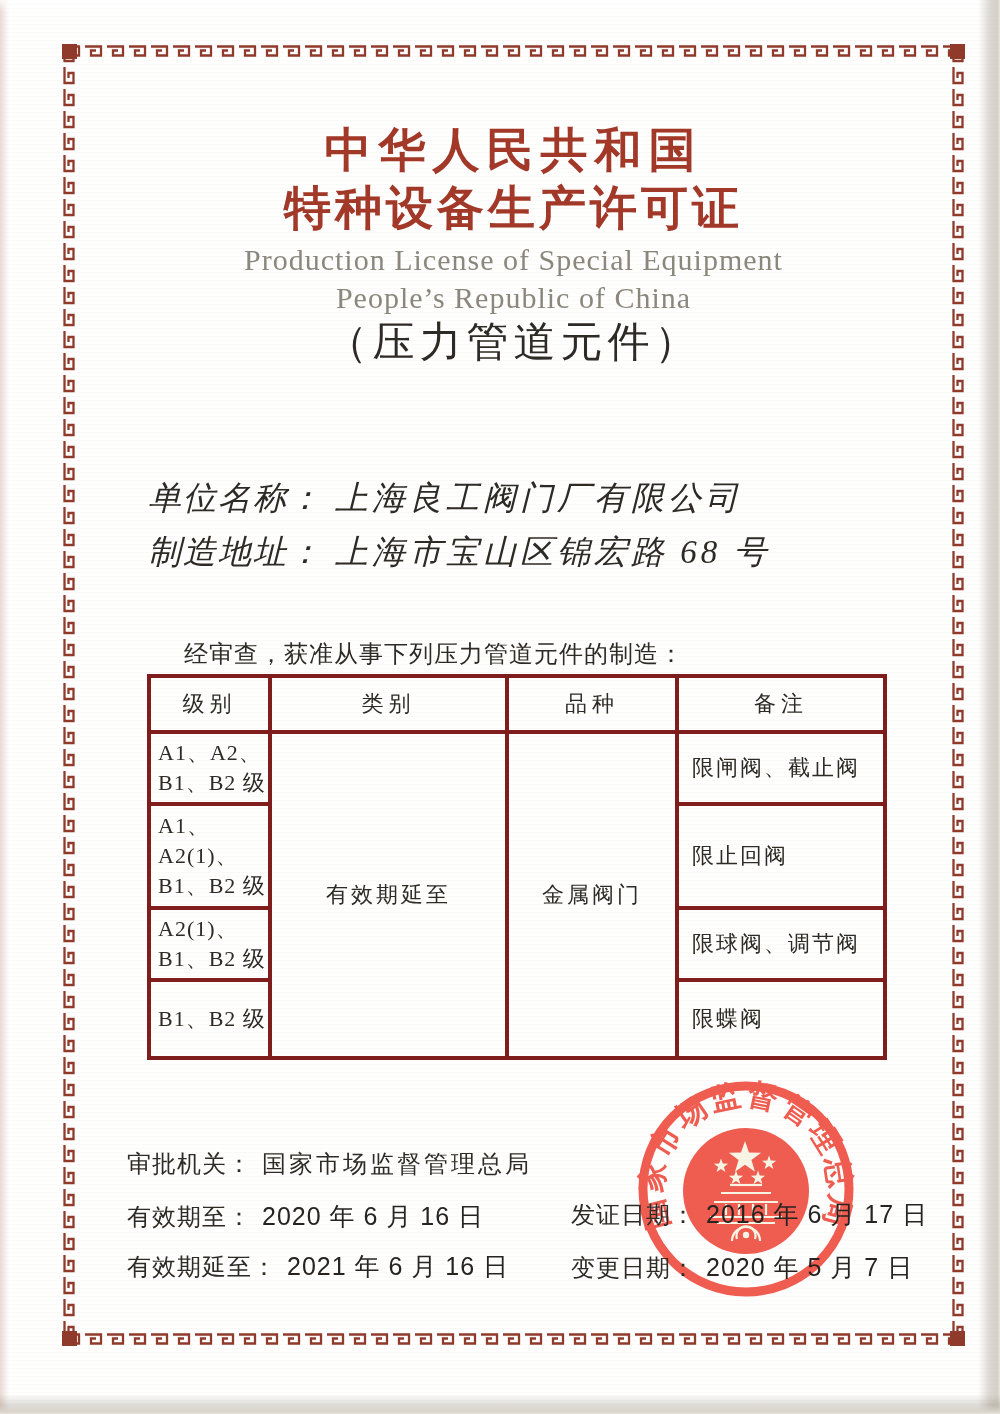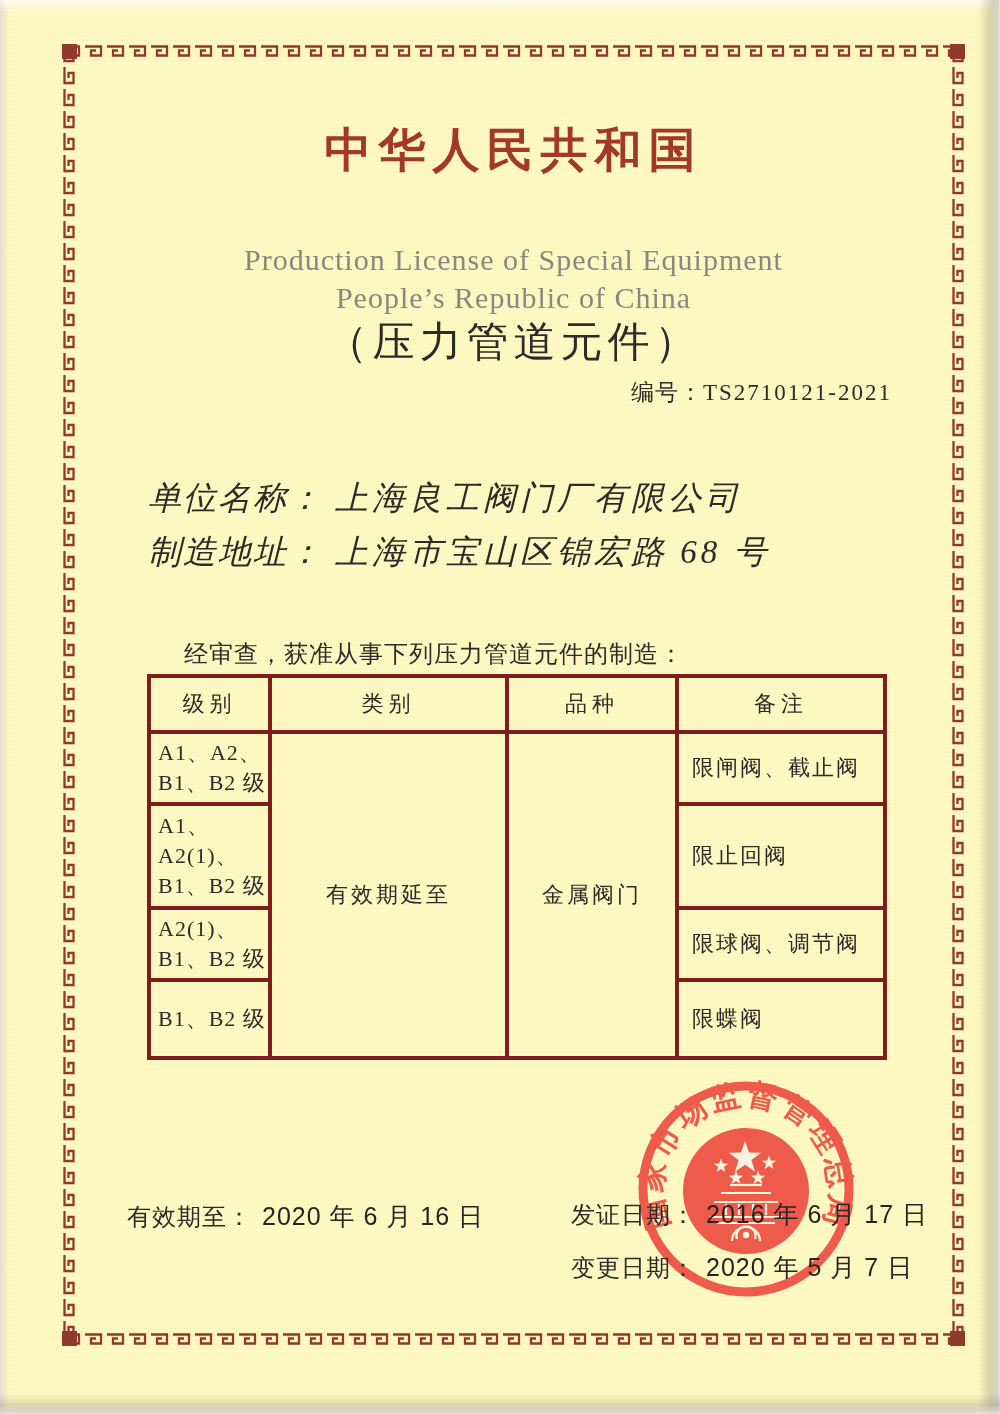--- a/index.html
+++ b/index.html
@@ -1,18 +1,18 @@
 <!DOCTYPE html>
 <html><head>
 <meta charset="utf-8">
 <style>
   html,body{margin:0;padding:0;background:#e9e6df;}
   .page{
     position:relative;width:1000px;height:1414px;overflow:hidden;
-    background:#fef9c3;
+    background:#ffffff;
     font-family:"Liberation Serif","DejaVu Serif",serif;
     color:#2e2a25;
   }
   .page::before{
     content:"";position:absolute;inset:0;z-index:1;pointer-events:none;
     background:repeating-linear-gradient(180deg,rgba(168,148,98,.05) 0 1px,rgba(0,0,0,0) 1px 4px);
   }
   .abs{position:absolute;}
   .frame{left:62px;top:44px;z-index:2;}
   
@@ -97,25 +97,25 @@
     <g transform="translate(889,0)">
         <rect width="14" height="1302" fill="url(#mv)"></rect>
       </g>
     <rect x="0" y="0" width="15" height="15" fill="#8f3a2b"></rect>
     <rect x="888" y="0" width="15" height="15" fill="#8f3a2b"></rect>
     <rect x="0" y="1287" width="15" height="15" fill="#8f3a2b"></rect>
     <rect x="888" y="1287" width="15" height="15" fill="#8f3a2b"></rect>
   </svg>
 
   <div class="abs ctr t-cn t1">中华人民共和国</div>
+  <div class="abs ctr t-cn t2">特种设备生产许可证</div>
   <div class="abs ctr t-en en1">Production License of Special Equipment</div>
   <div class="abs ctr t-en en2">People’s Republic of China</div>
   <div class="abs ctr scopeline">（压力管道元件）</div>
 
-  <div class="abs license"><span>编号：</span><span class="lic-val">TS2710121-2021</span></div>
 
   <div class="abs field company"><span class="lbl">单位名称：</span><span class="val">上海良工阀门厂有限公司</span></div>
   <div class="abs field address"><span class="lbl">制造地址：</span><span class="val">上海市宝山区锦宏路 68 号</span></div>
 
   <div class="abs intro">经审查，获准从事下列压力管道元件的制造：</div>
 
   <table class="abs scope-table">
     <colgroup>
       <col style="width:121px">
         <col style="width:237px">
@@ -185,23 +185,25 @@
         <path d="M-20 15 V26 M-7 15 V26 M7 15 V26 M20 15 V26"></path>
         <path d="M-36 28 H36"></path>
         <path d="M-29 34 H29"></path>
         <path d="M-14 52 A 14 14 0 1 1 14 52"></path>
         <path d="M-9 50 A 9.5 9.5 0 1 1 9 50"></path>
       </g>
       <circle cx="0" cy="46" r="3.2" fill="#f8f3e1"></circle>
     </g>
   </svg>
 
+  <div class="abs foot authority"><span class="lbl">审批机关：</span><span class="val">国家市场监督管理总局</span></div>
 
   <div class="abs foot valid"><span class="lbl">有效期至：</span><span class="dval">2020 年 6 月 16 日</span></div>
 
+  <div class="abs foot extended"><span class="lbl">有效期延至：</span><span class="dval">2021 年 6 月 16 日</span></div>
 
   <div class="abs foot issue"><span class="lbl">发证日期：</span><span class="dval">2016 年 6 月 17 日</span></div>
 
   <div class="abs foot change"><span class="lbl">变更日期：</span><span class="dval">2020 年 5 月 7 日</span></div>
 
   <div class="abs edge edge-left"></div>
   <div class="abs edge edge-top"></div>
   <div class="abs edge edge-right"></div>
   <div class="abs edge edge-bottom"></div>
 </div>

